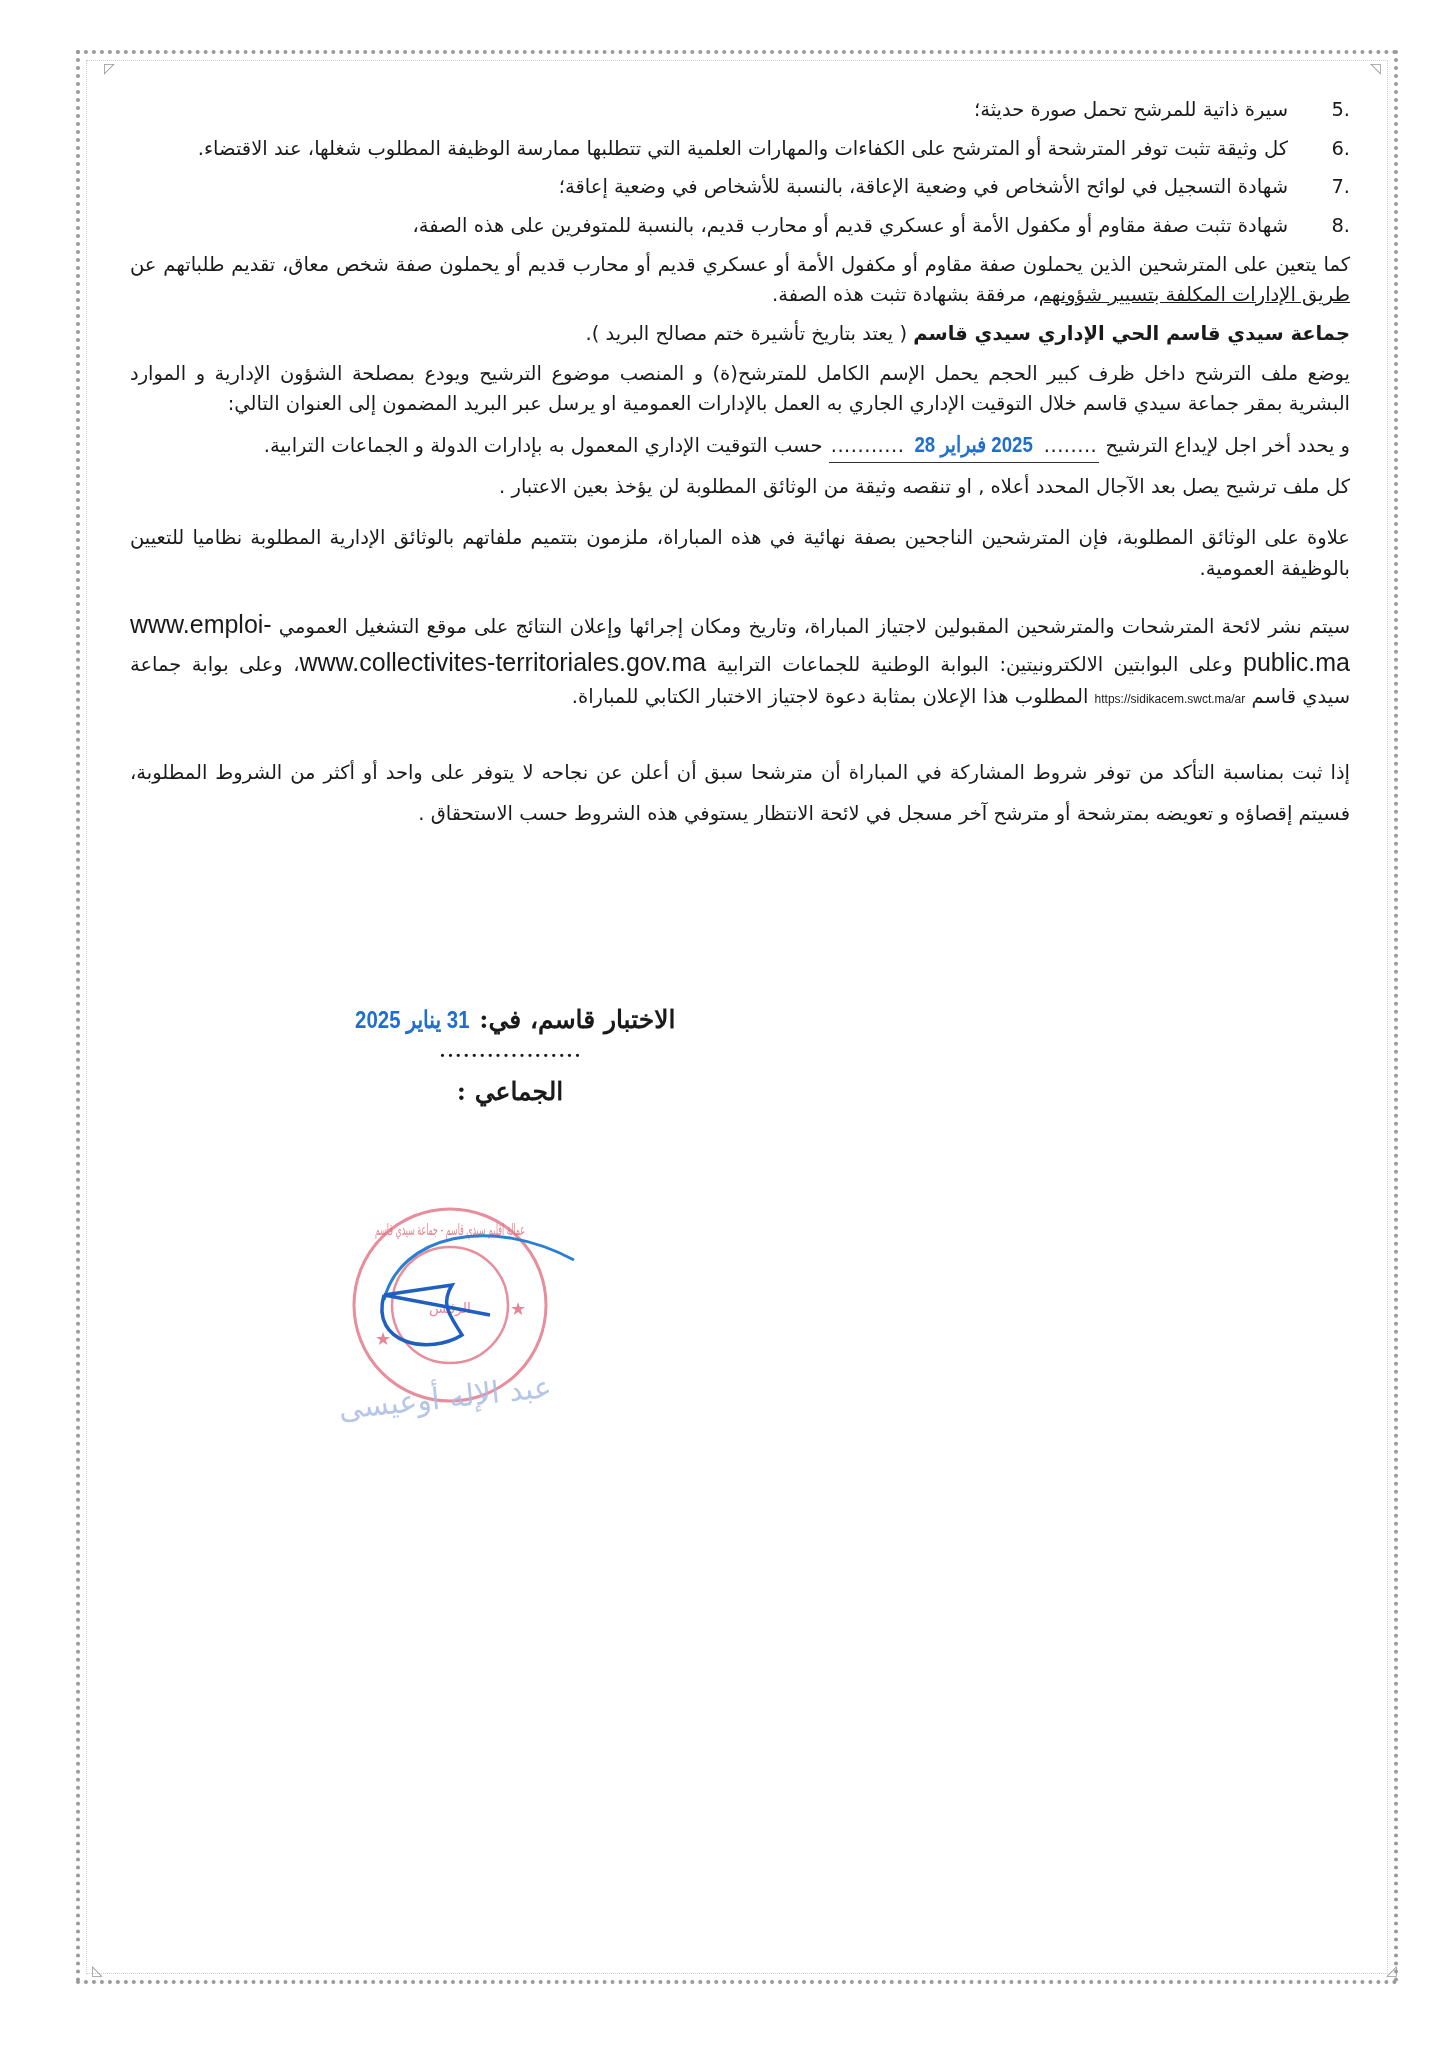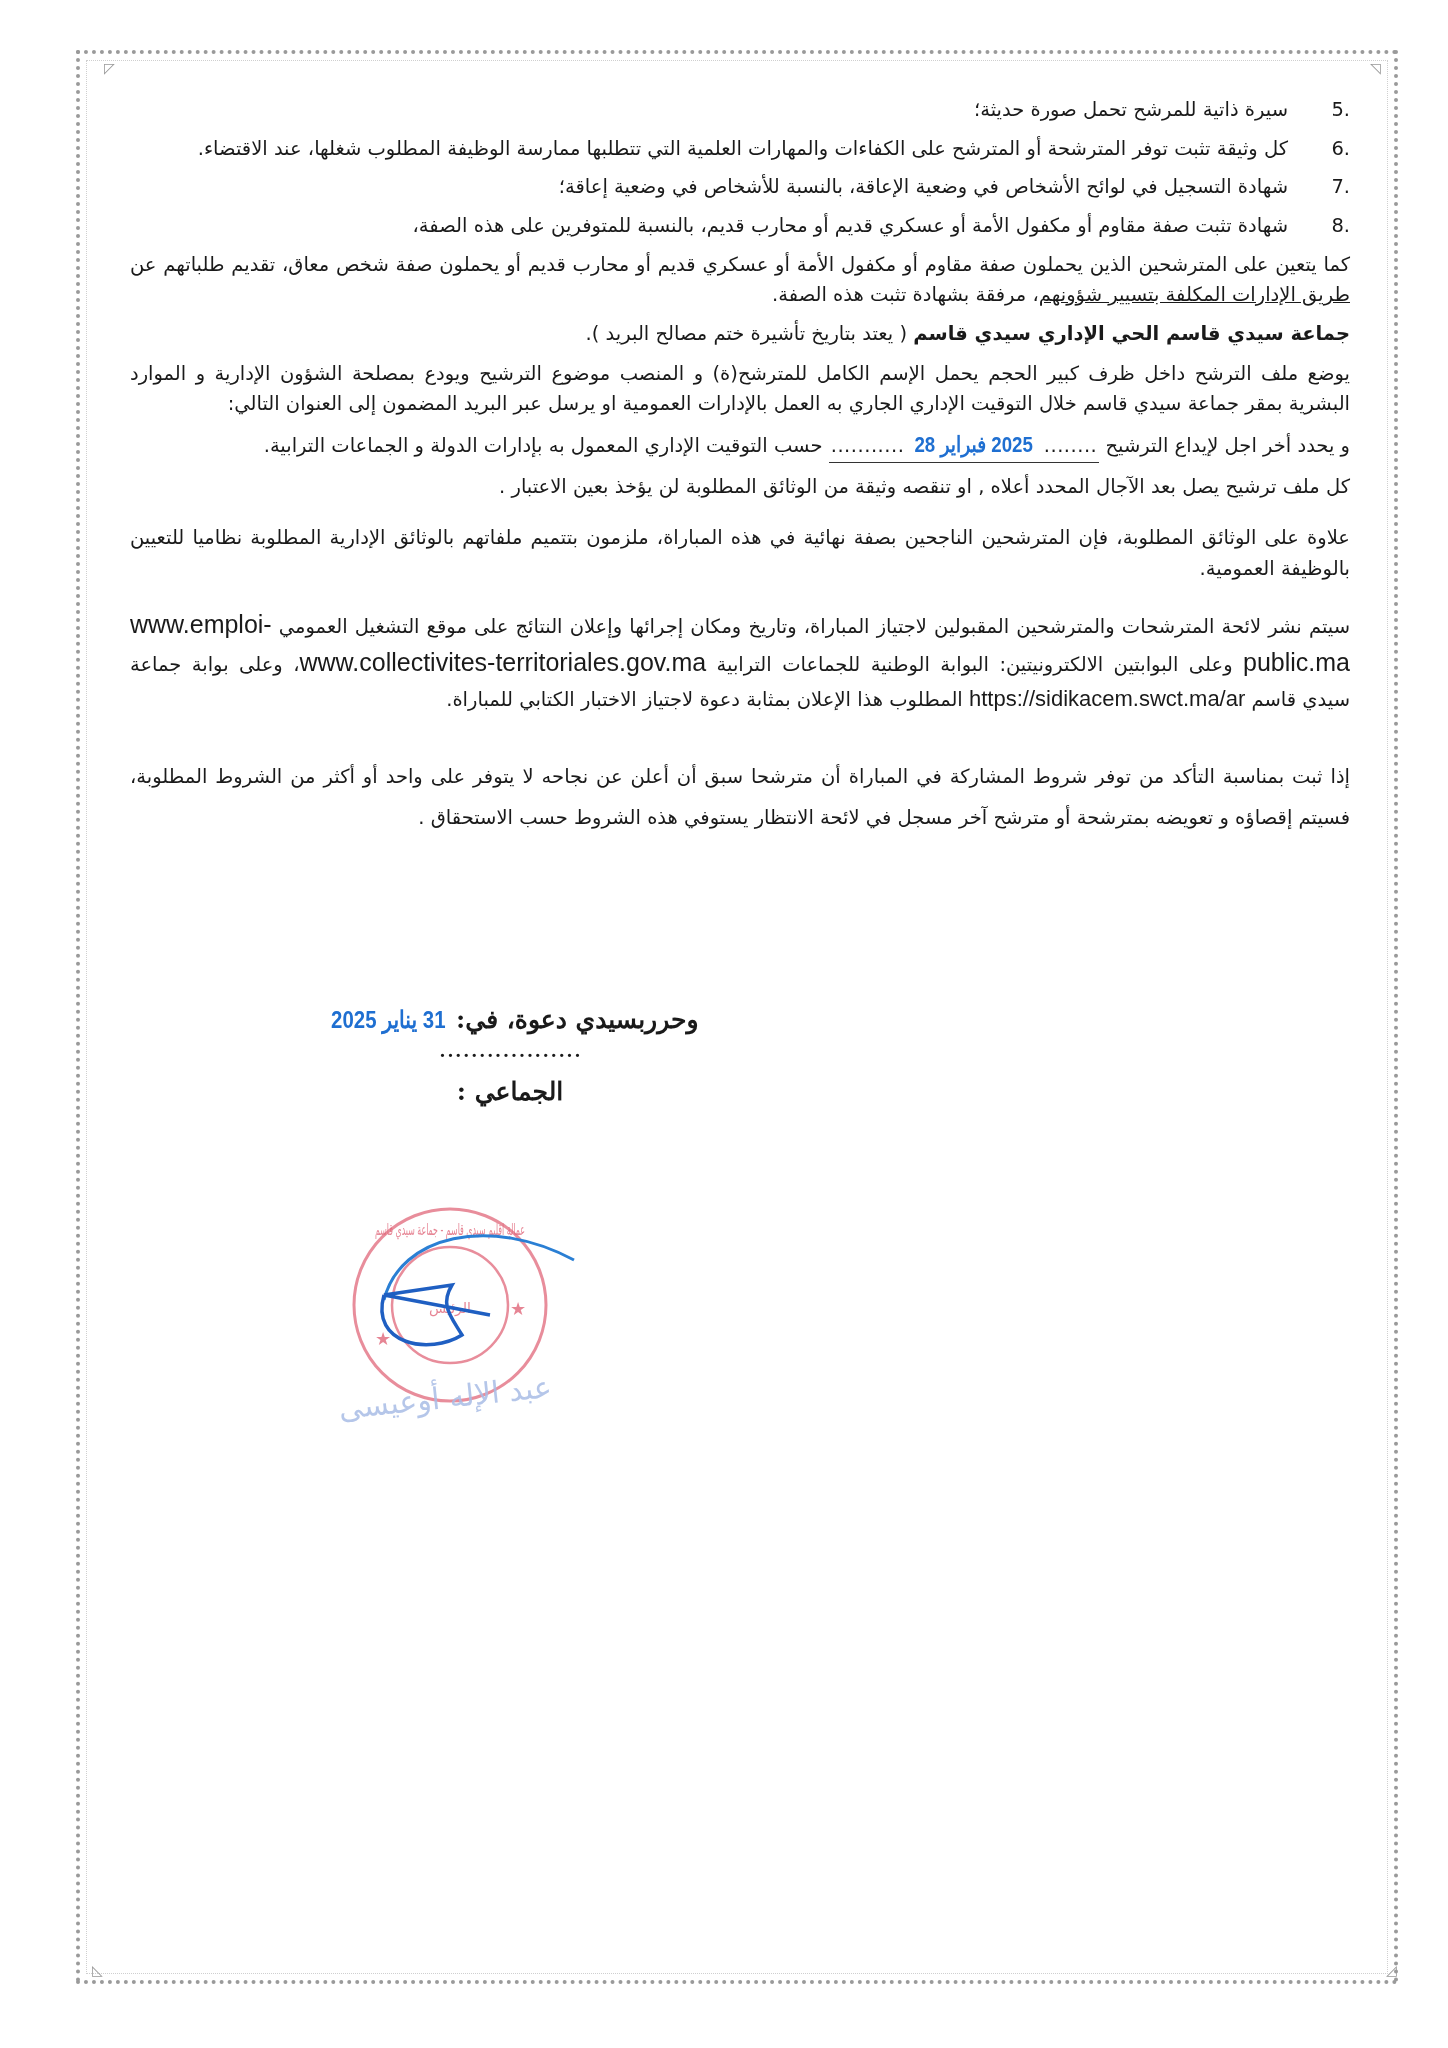--- a/index.html
+++ b/index.html
@@ -37,21 +37,21 @@
     .bold { font-weight: bold; }
     .handwritten {
       color: #1f6fd1; font-family: "Liberation Sans Narrow", "Liberation Sans", sans-serif;
       font-weight: bold; font-size: 22px; display: inline-block; transform: scaleX(0.85);
       letter-spacing: 0.5px;
     }
     .dots { letter-spacing: 0.5px; }
     .blank-line { border-bottom: 1.5px solid #333; display: inline-block; padding: 0 2px; }
     .gap-sm { height: 12px; }
     .url { direction: ltr; unicode-bidi: embed; font-family: "Liberation Sans", sans-serif; font-size: 25px; }
-    .url-sm { direction: ltr; unicode-bidi: embed; font-family: "Liberation Sans", sans-serif; font-size: 22px; }
+    .url-sm { direction: ltr; unicode-bidi: embed; font-family: "Liberation Sans", sans-serif; font-size: 12px; }
 
     .signature-block {
       position: absolute; left: 300px; top: 1005px; width: 420px; direction: rtl;
       text-align: center; font-family: "DejaVu Serif", serif; font-size: 25px; font-weight: bold;
     }
     .signature-block .line { margin-bottom: 14px; }
     .stamp {
       position: absolute; left: 340px; top: 1195px; width: 240px; height: 240px;
     }
     .stamp-name {
@@ -114,21 +114,21 @@
     <span class="url">www.collectivites-territoriales.gov.ma</span><span>، وعلى بوابة جماعة سيدي قاسم</span>
     <span class="url-sm">https://sidikacem.swct.ma/ar</span><span> المطلوب هذا الإعلان بمثابة دعوة لاجتياز الاختبار الكتابي للمباراة.</span>
   </p>
 
   <div class="gap-sm"></div>
   <p class="para" style="line-height:2.1;margin-top:20px;">إذا ثبت بمناسبة التأكد من توفر شروط المشاركة في المباراة أن مترشحا سبق أن أعلن عن نجاحه لا يتوفر على واحد أو أكثر من الشروط المطلوبة، فسيتم إقصاؤه و تعويضه بمترشحة أو مترشح آخر مسجل في لائحة الانتظار يستوفي هذه الشروط حسب الاستحقاق .</p>
 </div>
 
 <div class="signature-block">
   <div class="line">
-    <span>وحرربسيدي دعوة، في:</span><span class="handwritten" style="font-size:24px;">31 يناير 2025</span><span style="font-weight:normal;">..................</span>
+    <span>الاختبار قاسم، في:</span><span class="handwritten" style="font-size:24px;">31 يناير 2025</span><span style="font-weight:normal;">..................</span>
   </div>
   <div class="line">الجماعي :</div>
 </div>
 
 <svg class="stamp" viewBox="0 0 240 240">
   <circle cx="110" cy="110" r="96" fill="none" stroke="#e0677a" stroke-width="3" opacity="0.75"></circle>
   <circle cx="110" cy="110" r="58" fill="none" stroke="#e0677a" stroke-width="2.5" opacity="0.75"></circle>
   <text x="110" y="40" text-anchor="middle" fill="#e0677a" opacity="0.8" font-size="16" font-family="DejaVu Sans, sans-serif" textLength="150" lengthAdjust="spacingAndGlyphs">عمالة اقليم سيدي قاسم - جماعة سيدي قاسم</text>
   <text x="110" y="118" text-anchor="middle" fill="#e0677a" opacity="0.8" font-size="14" font-family="DejaVu Sans, sans-serif">الرئيس</text>
   <text x="170" y="120" fill="#e0677a" opacity="0.8" font-size="18">★</text>

